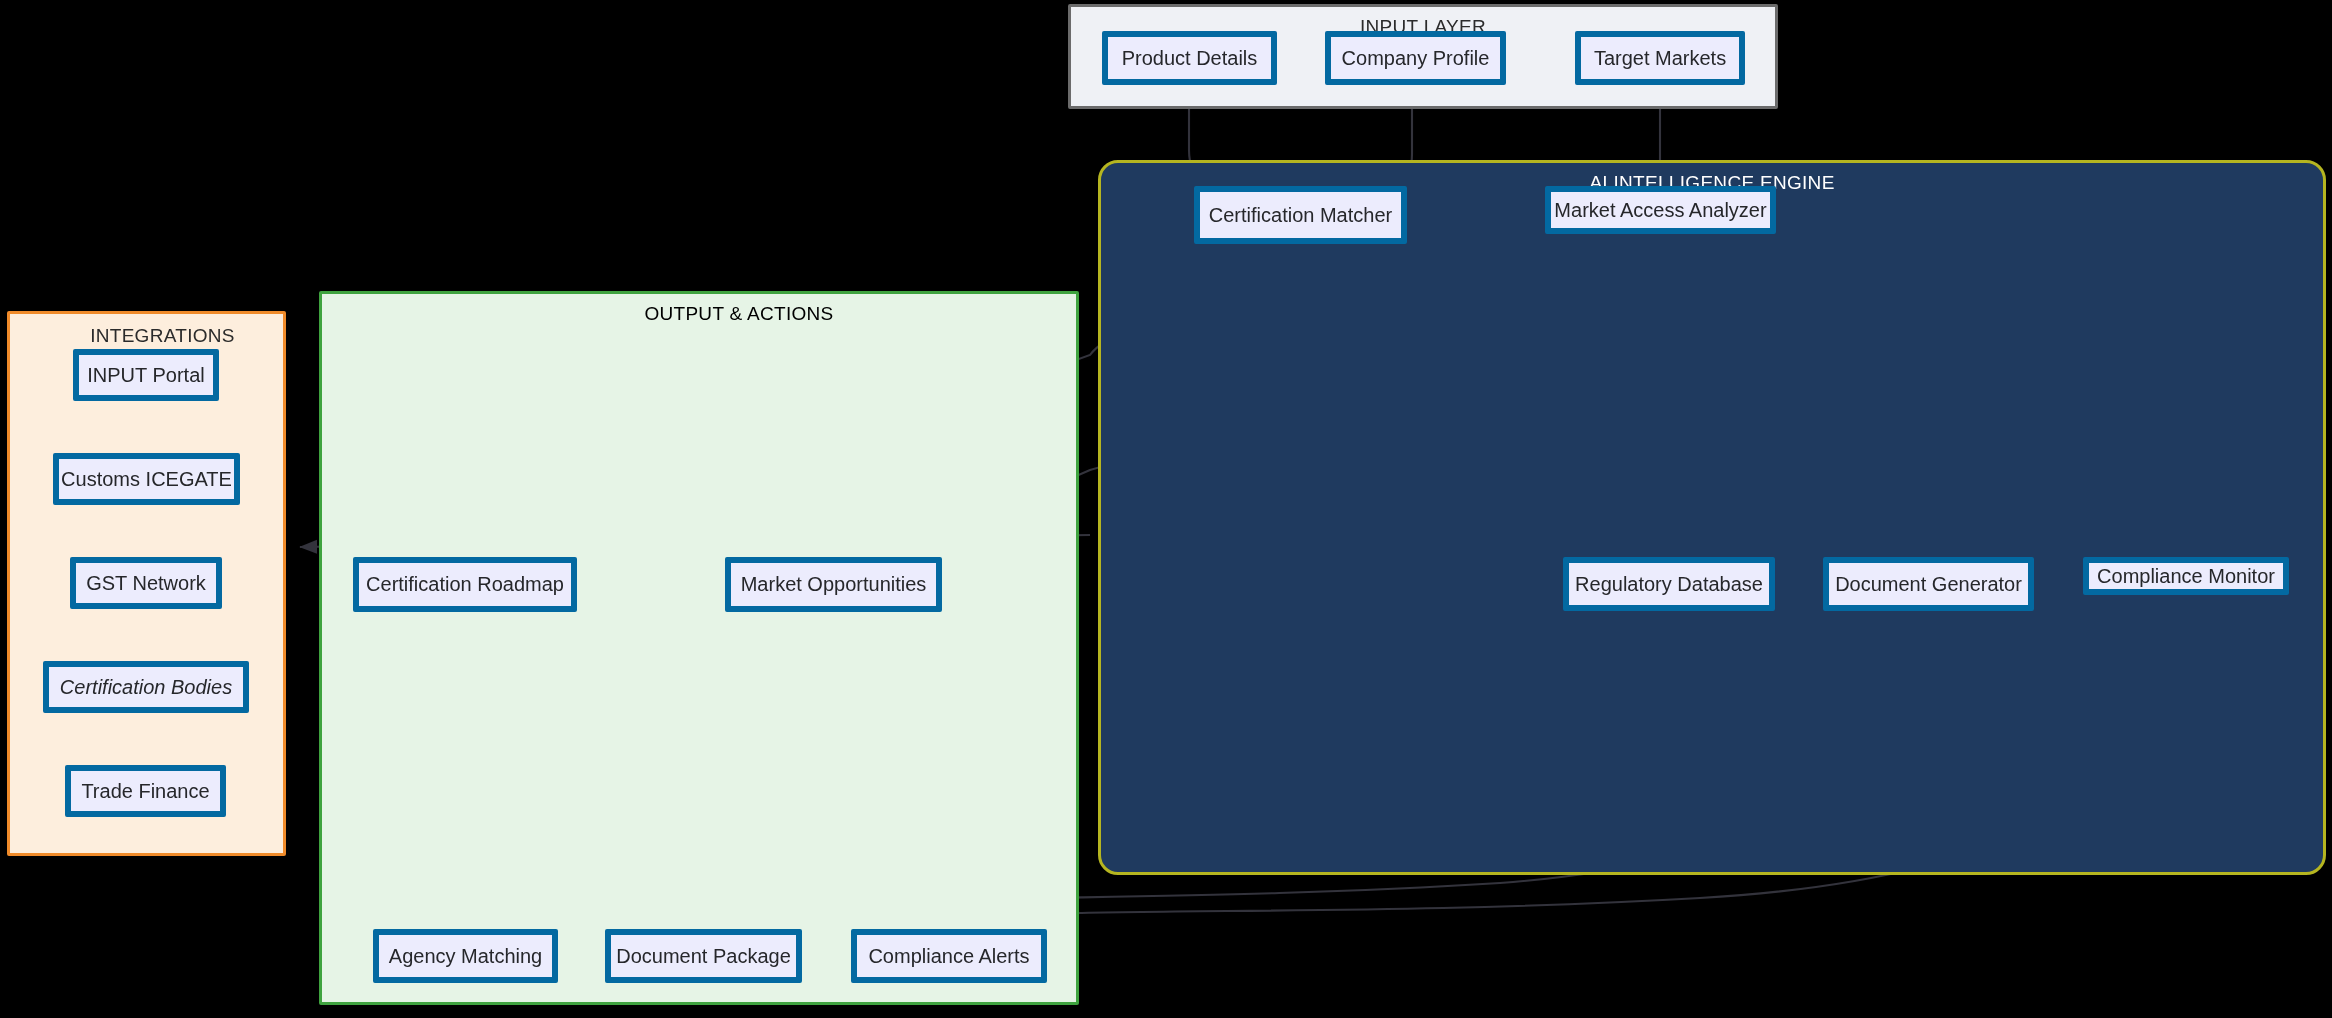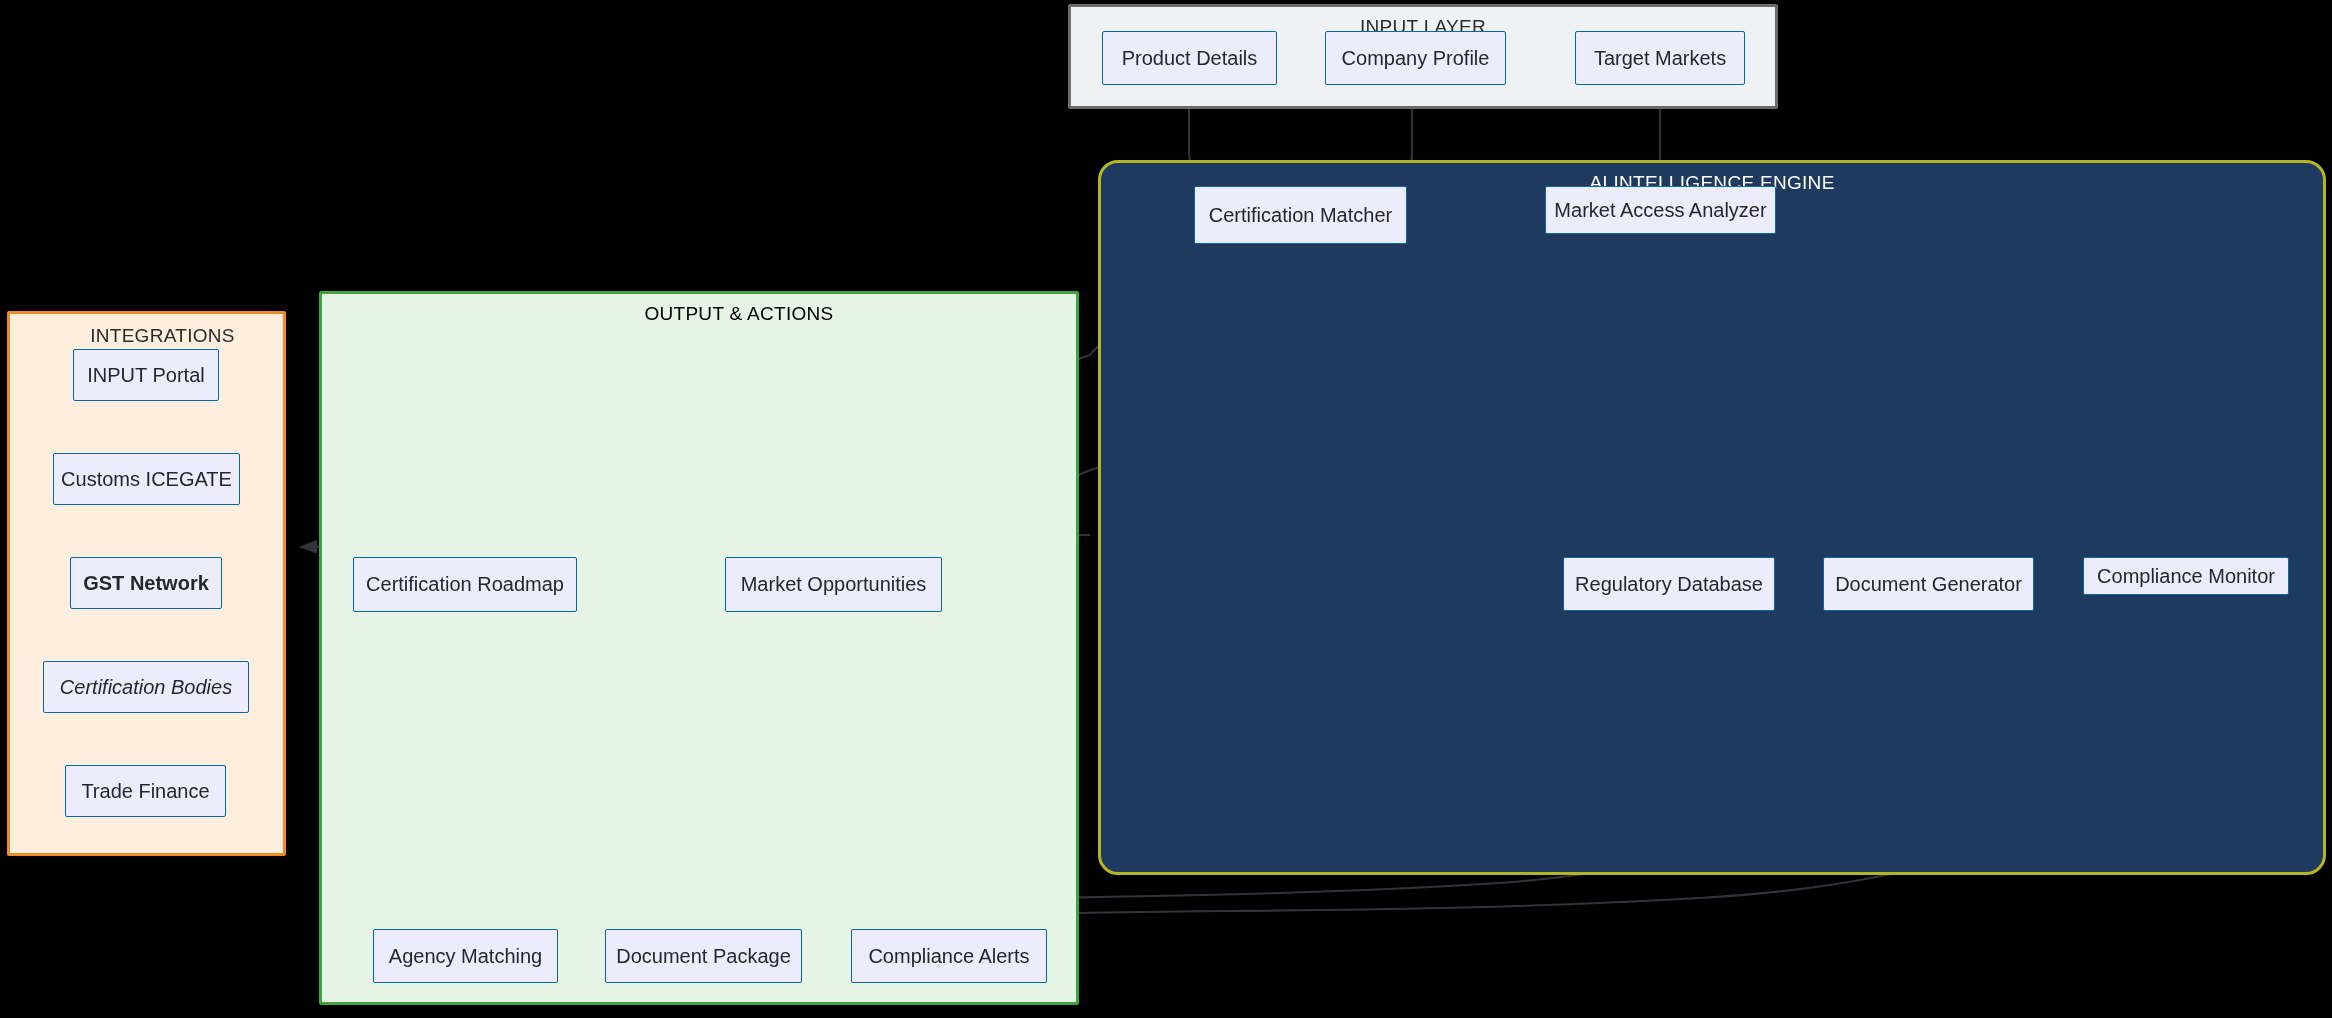--- a/index.html
+++ b/index.html
@@ -67,21 +67,21 @@
     background: #fdeedd;
     border-color: #f08b2a;
   }
   #panel-integrations .panel-title { color: #2b2b2b; top: 11px; margin-left: 16px; }
 
   
   .node {
     position: absolute;
     box-sizing: border-box;
     background: #ececfd;
-    border: 1px solid #0369a1;
+    border: 6px solid #0369a1;
     border-radius: 2px;
     display: flex;
     align-items: center;
     justify-content: center;
     color: #26272b;
     font-size: 20px;
     text-align: left;
     line-height: 1.15;
     white-space: nowrap;
     padding: 0 20px;
@@ -161,17 +161,17 @@
   <div class="node" style="left:725px; top:557px; width:217px; height:55px;">Market Opportunities</div>
   <div class="node" style="left:373px; top:929px; width:185px; height:54px;">Agency Matching</div>
   <div class="node" style="left:605px; top:929px; width:197px; height:54px;">Document Package</div>
   <div class="node" style="left:851px; top:929px; width:196px; height:54px;">Compliance Alerts</div>
 
   <div class="panel" id="panel-integrations">
     <div class="panel-title">INTEGRATIONS</div>
   </div>
   <div class="node" style="left:73px; top:349px; width:146px; height:52px;">INPUT Portal</div>
   <div class="node" style="left:53px; top:453px; width:187px; height:52px;">Customs ICEGATE</div>
-  <div class="node" style="left:70px; top:557px; width:152px; height:52px;font-weight:bold;">GST Network</div>
+  <div class="node" style="left:70px; top:557px; width:152px; height:52px;">GST Network</div>
   <div class="node" style="left:43px; top:661px; width:206px; height:52px;font-style:italic;">Certification Bodies</div>
   <div class="node" style="left:65px; top:765px; width:161px; height:52px;">Trade Finance</div>
 
 </div>
 
 </body></html>

